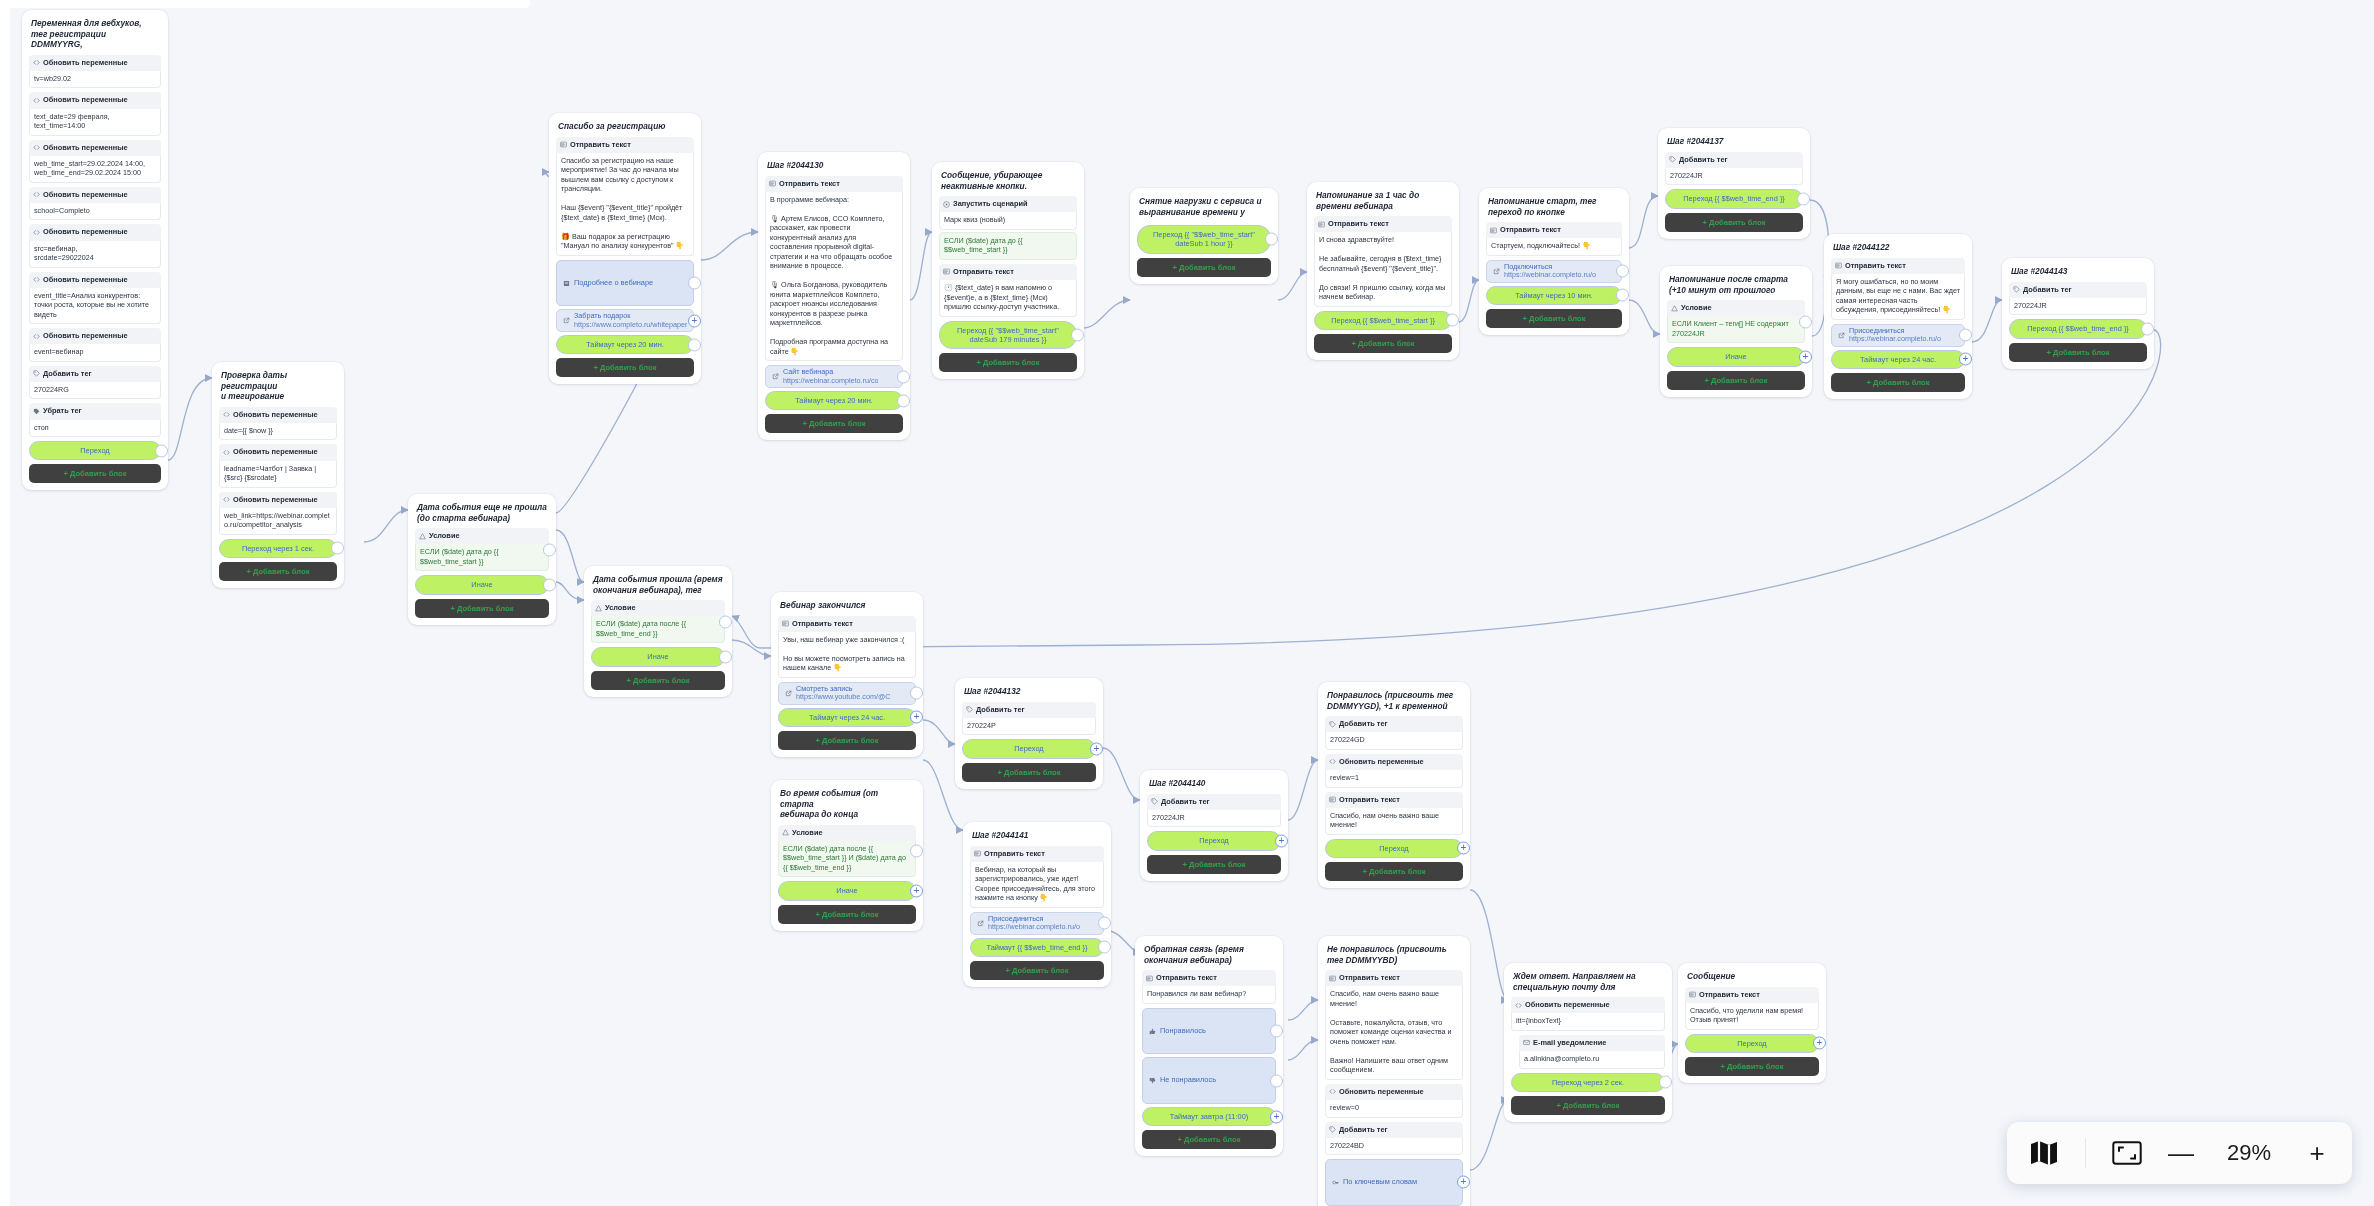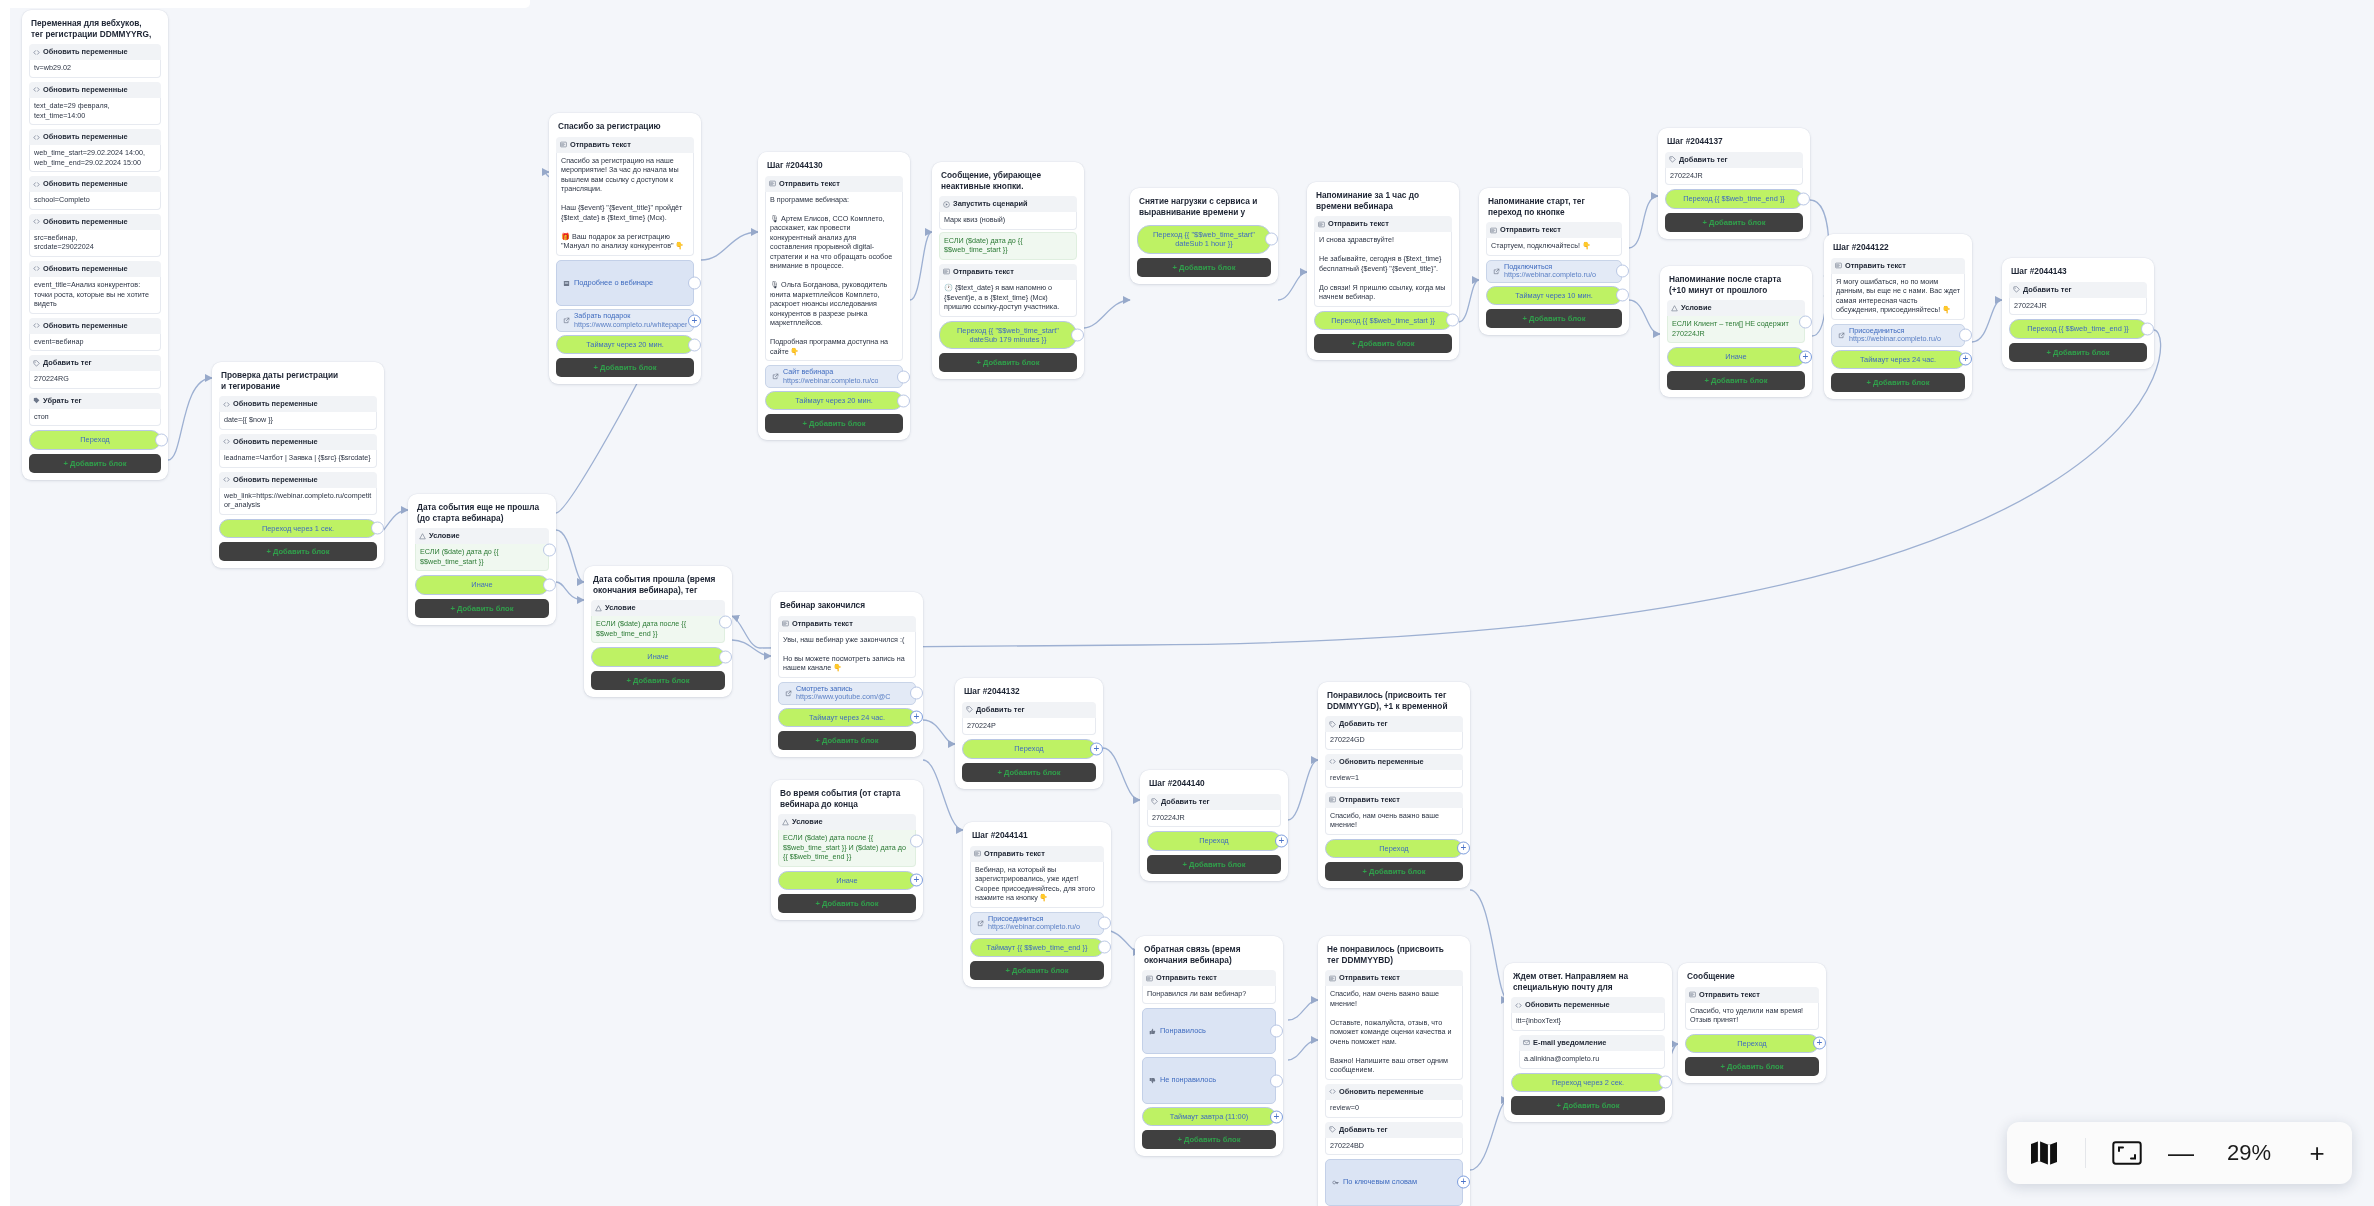--- a/index.html
+++ b/index.html
@@ -32,20 +32,21 @@
     padding: 7px 7px 7px 7px;
     z-index: 3;
   }
   .node-title {
     font-size: 8.3px;
     font-weight: bold;
     color: #1d2433;
     line-height: 1.28;
     padding: 1px 2px 5px 2px;
     white-space: pre-line;
+    font-style: italic;
   }
   
   .blk { margin-bottom: 4px; }
   .blk-head {
     background: #f1f3f6;
     border-radius: 4px 4px 0 0;
     padding: 4px 4px;
     font-size: 7.4px;
     font-weight: bold;
     color: #232a38;
@@ -348,21 +349,21 @@
             <span>Убрать тег</span>
           </div>
           <div class="blk-body">стоп</div>
         </div>
         <div class="btn-row">
           <div class="btn btn-outline">Переход</div>
           <span class="port"></span>
         </div>
         <div class="btn-add">+ Добавить блок</div>
       </div>
-      <div class="node" style="left: 212px; top: 362px; width: 172px;">
+      <div class="node" style="left: 212px; top: 362px; width: 132px;">
         <div class="node-title">Проверка даты регистрации
 и тегирование</div>
         <div class="blk" style="position: relative;">
           <div class="blk-head">
             <span class="blk-icon">
               <svg viewBox="0 0 16 16">
                 <path d="M5.5 4 L2 8 L5.5 12 M10.5 4 L14 8 L10.5 12" fill="none" stroke="currentColor" stroke-width="1.6" stroke-linecap="round"></path>
               </svg>
             </span>
             <span>Обновить переменные</span>

